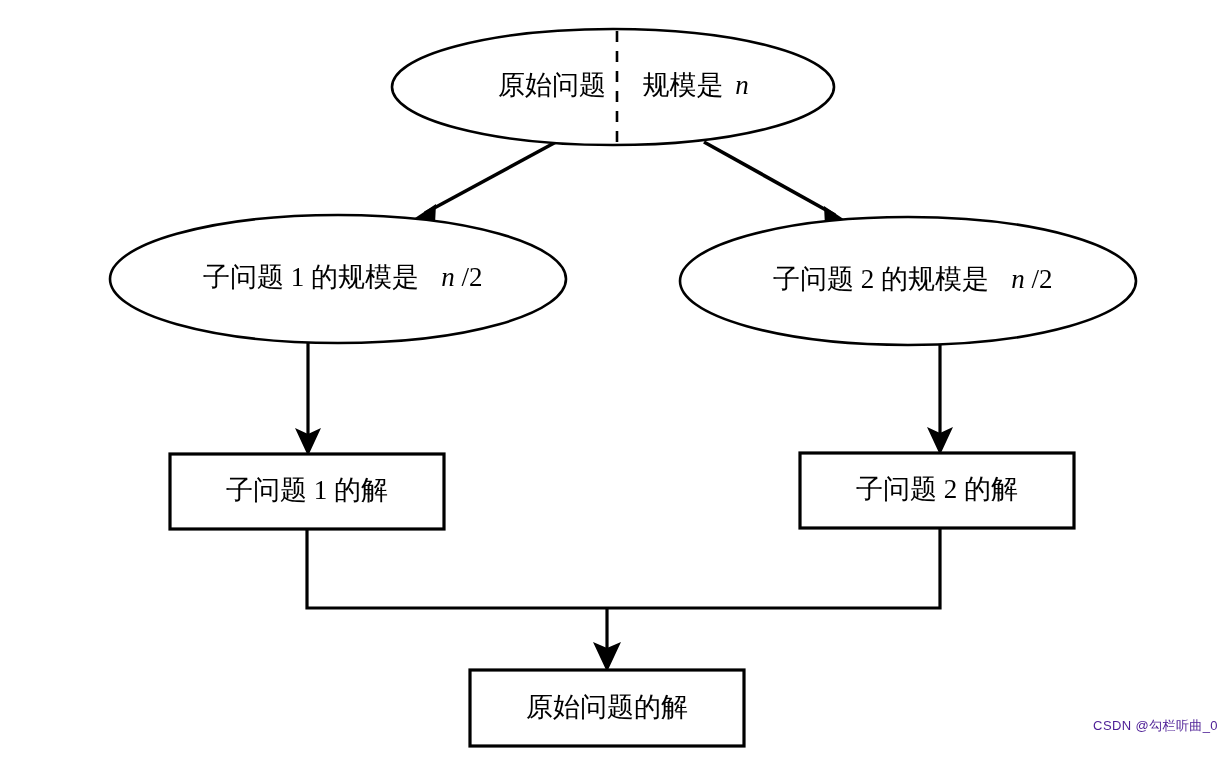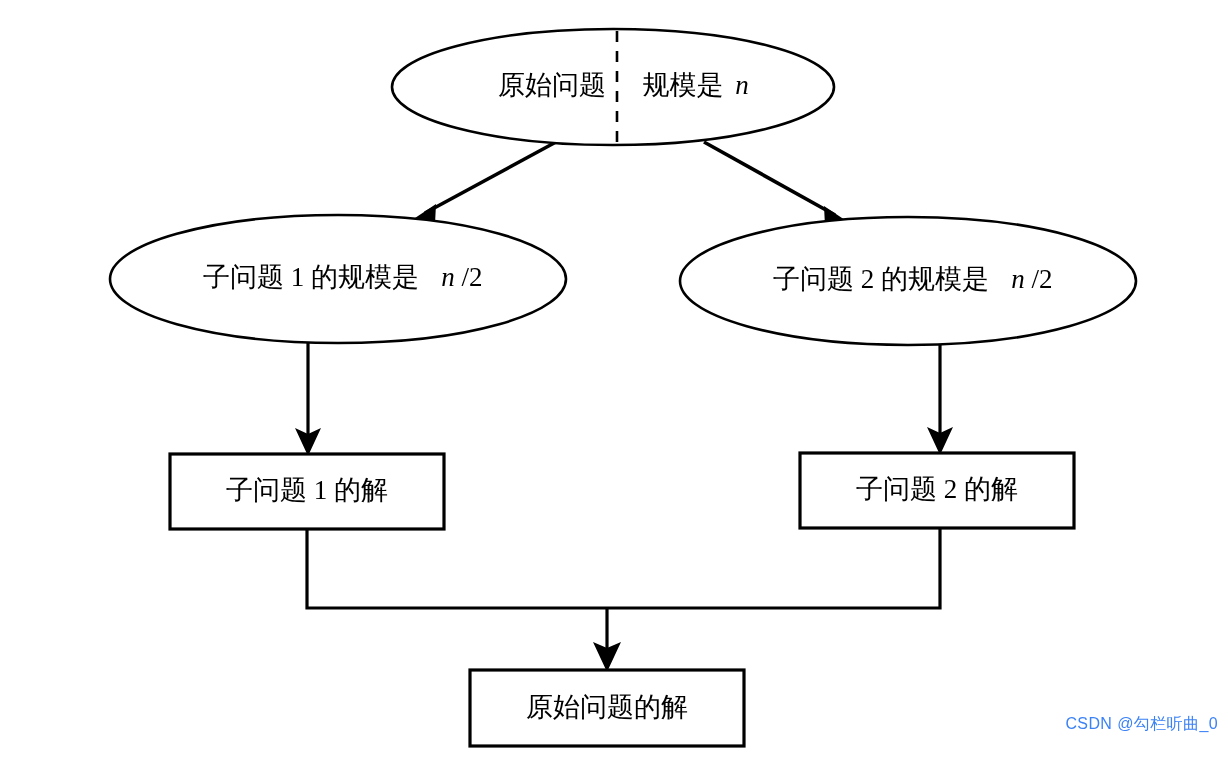--- a/index.html
+++ b/index.html
@@ -65,22 +65,22 @@
     fill: #000000;
     text-anchor: middle;
     dominant-baseline: middle;
     white-space: pre;
   }
   .watermark {
     position: absolute;
     right: 10px;
     bottom: 6px;
     font-family: "Liberation Sans", "DejaVu Sans", sans-serif;
-    font-size: 16px;
-    color: #3b82f6;
+    font-size: 13px;
+    color: #4c1d95;
     letter-spacing: 0.4px;
     user-select: none;
   }
 </style>
 </head>
 <body>
 
 <div id="diagram-root">
   <svg class="diagram-canvas" viewBox="0 0 1228 773" xmlns="http://www.w3.org/2000/svg">
 

